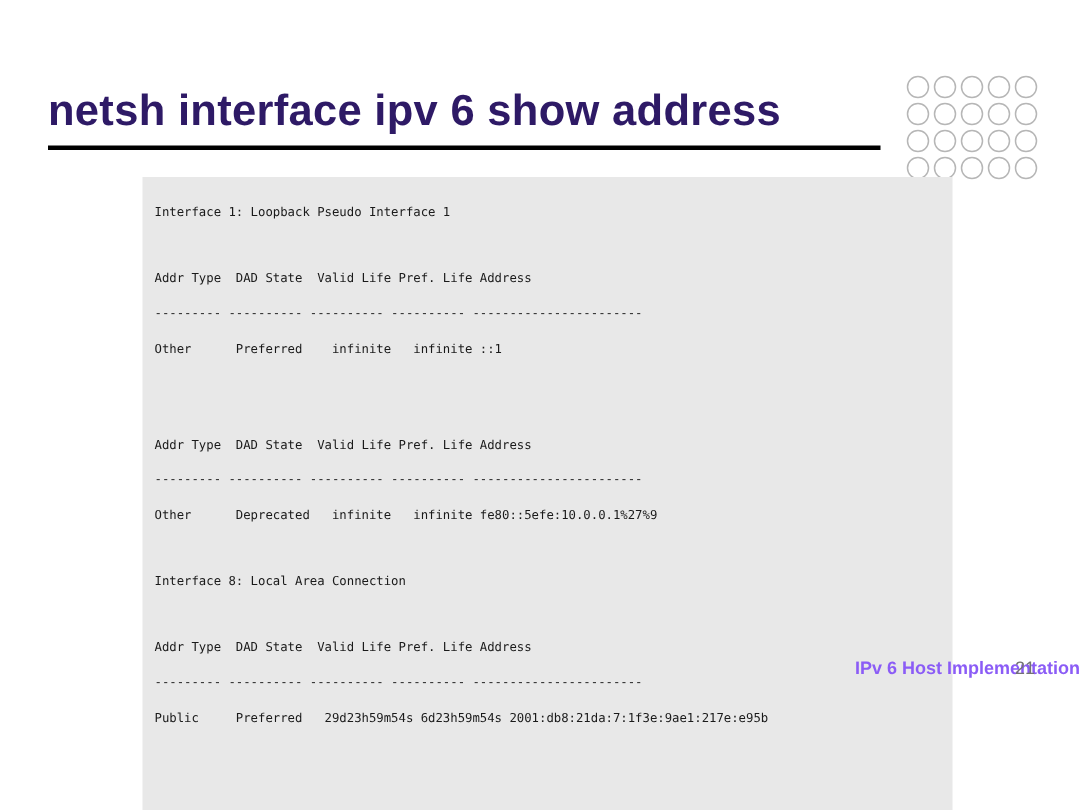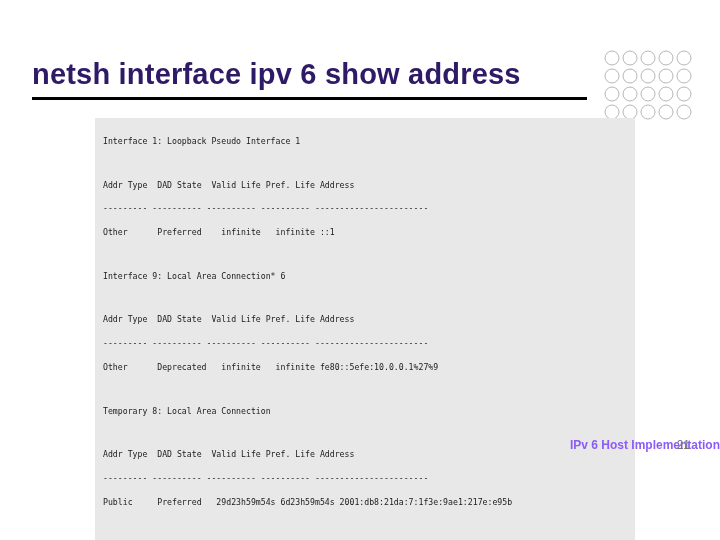--- a/index.html
+++ b/index.html
@@ -109,27 +109,26 @@
     </g>
   </svg>
 
   <div class="terminal">
 <div>Interface 1: Loopback Pseudo Interface 1</div>
 <div class="blank"></div>
 <div>Addr Type  DAD State  Valid Life Pref. Life Address</div>
 <div>--------- ---------- ---------- ---------- -----------------------</div>
 <div>Other      Preferred    infinite   infinite ::1</div>
 <div class="blank"></div>
-<div>Interface 9: Local Area Connection* 6</div>
 <div class="blank"></div>
 <div>Addr Type  DAD State  Valid Life Pref. Life Address</div>
 <div>--------- ---------- ---------- ---------- -----------------------</div>
 <div>Other      Deprecated   infinite   infinite fe80::5efe:10.0.0.1%27%9</div>
 <div class="blank"></div>
-<div>Temporary 8: Local Area Connection</div>
+<div>Interface 8: Local Area Connection</div>
 <div class="blank"></div>
 <div>Addr Type  DAD State  Valid Life Pref. Life Address</div>
 <div>--------- ---------- ---------- ---------- -----------------------</div>
 <div>Public     Preferred   29d23h59m54s 6d23h59m54s 2001:db8:21da:7:1f3e:9ae1:217e:e95b</div>
 
 
 
 
 
 

